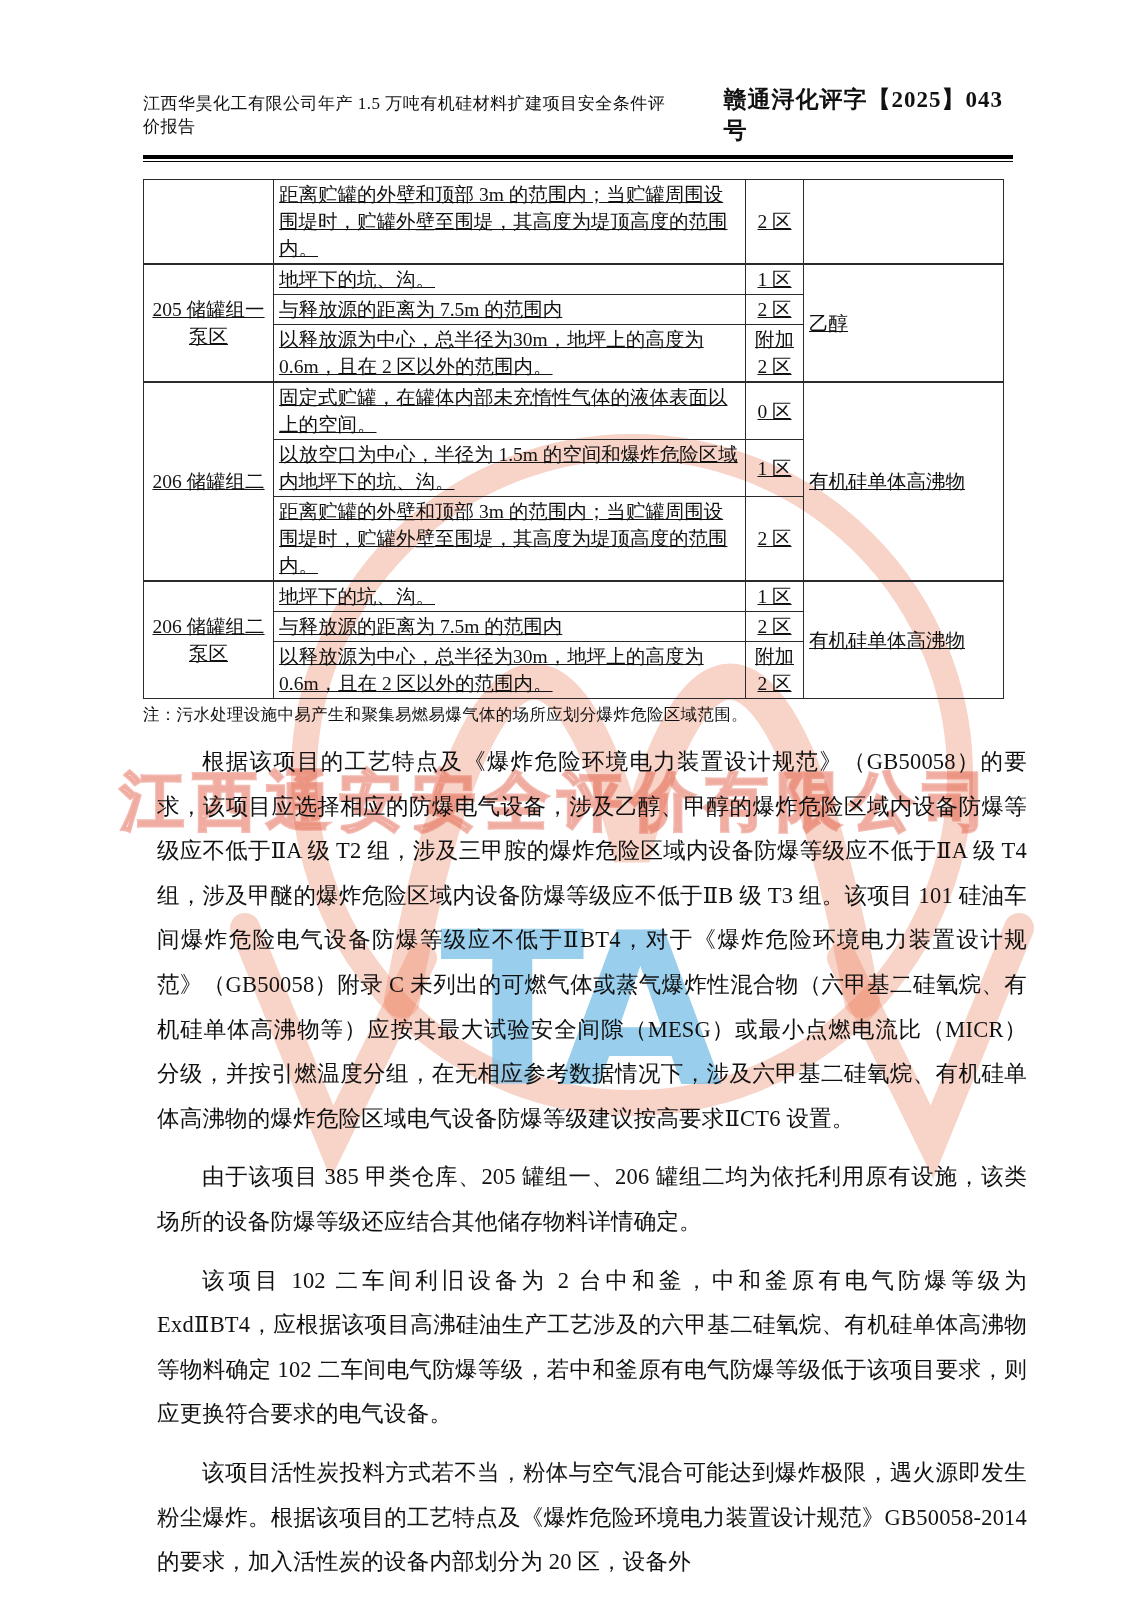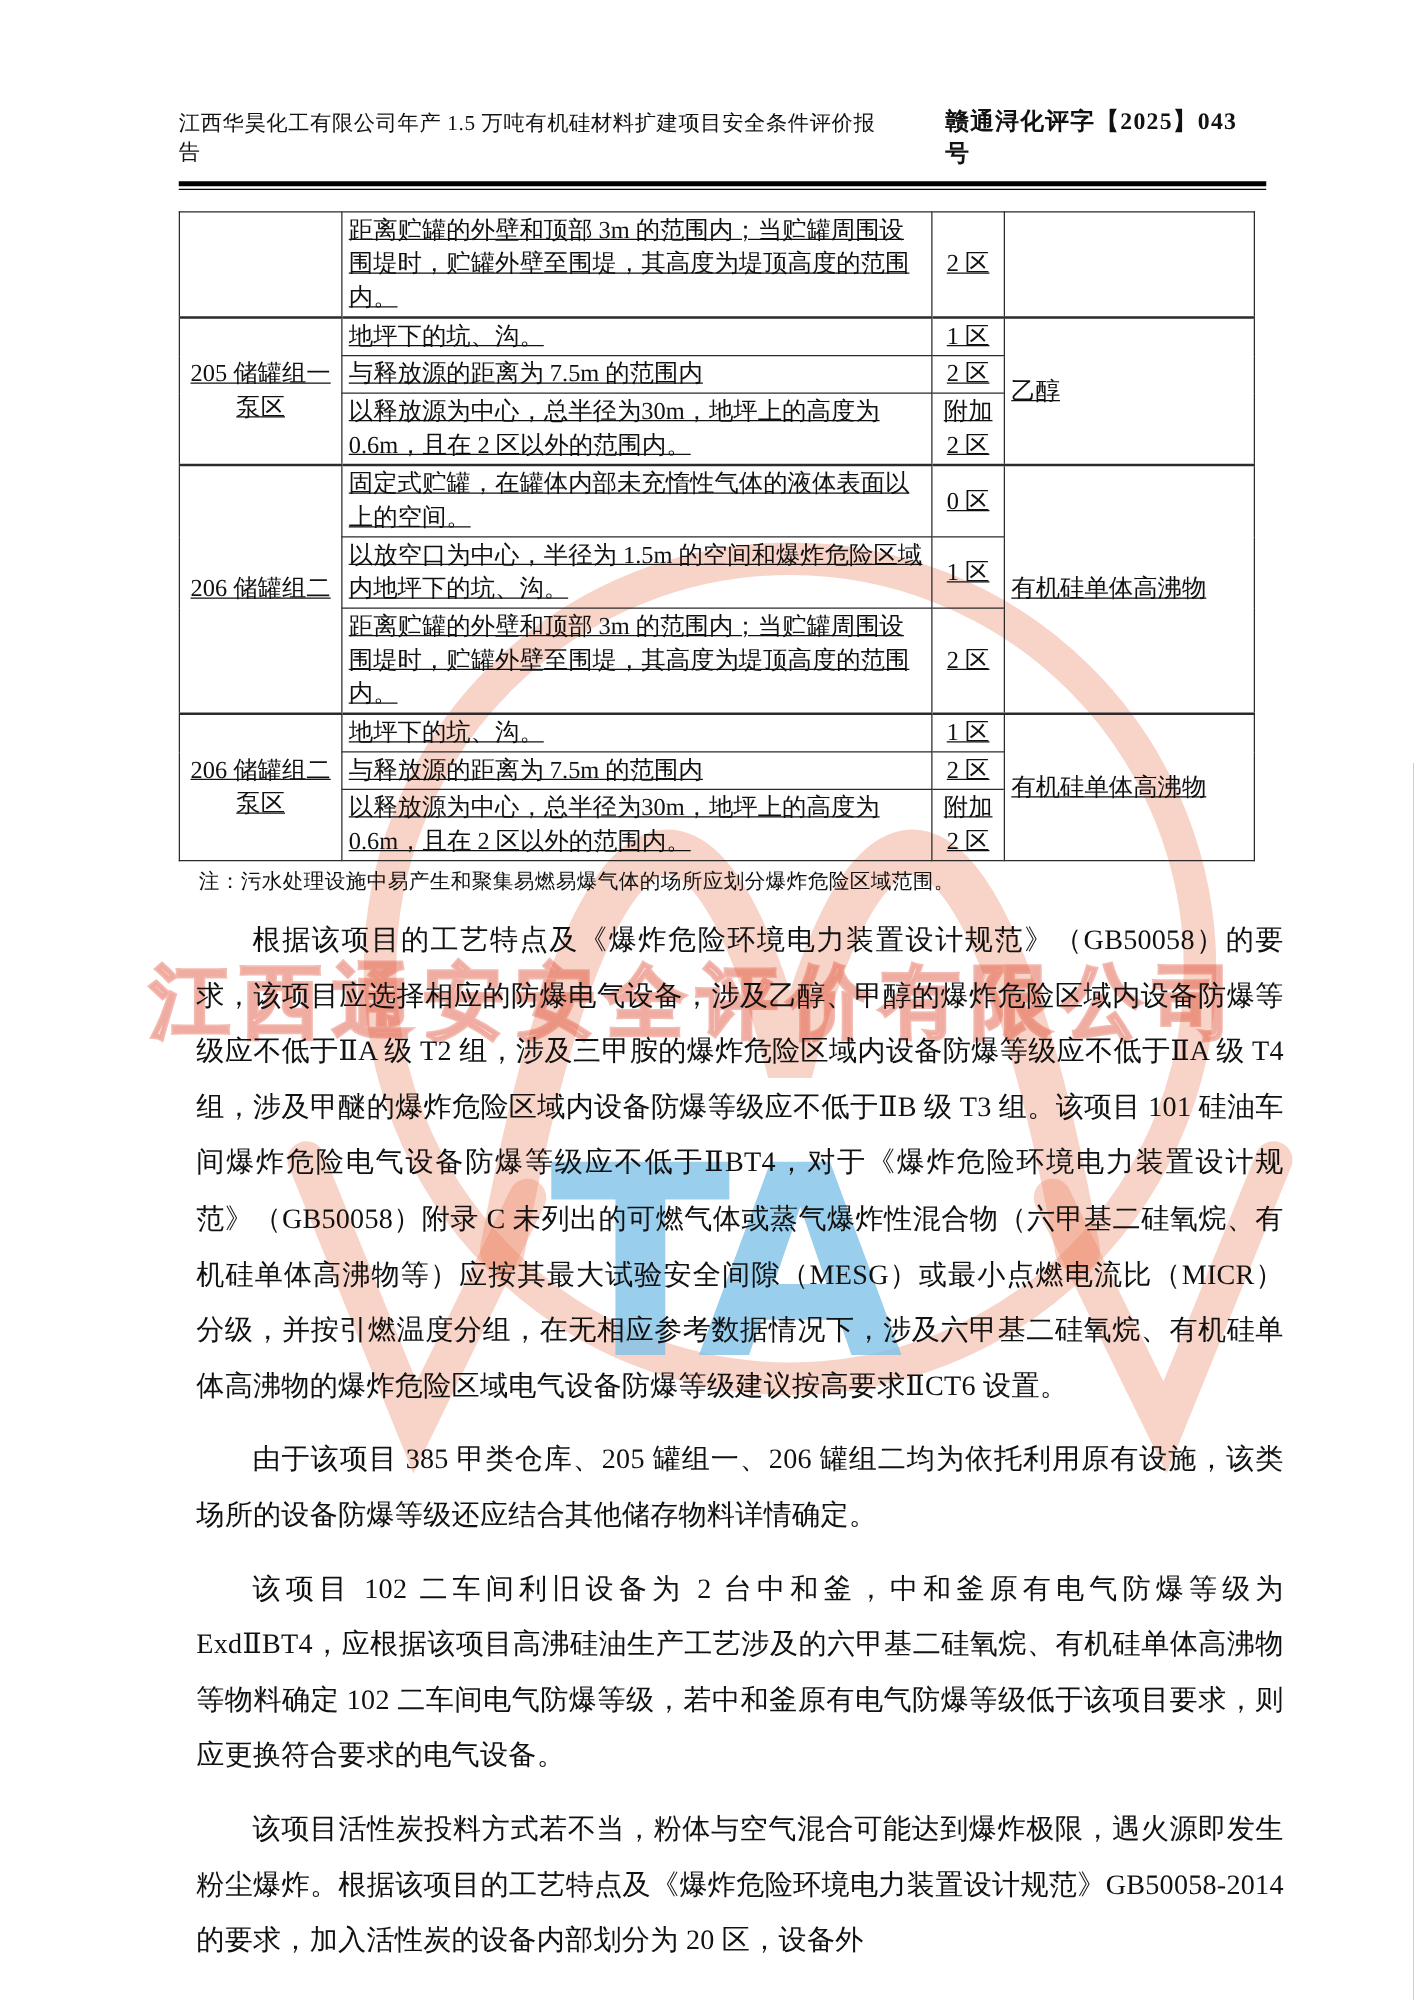--- a/index.html
+++ b/index.html
@@ -22,37 +22,37 @@
   .wm-logo{
     position:absolute;left:440px;top:905px;
     font-family:"DejaVu Sans","Liberation Sans",sans-serif;
     font-size:212px;font-weight:bold;letter-spacing:-10px;
     color:rgba(128,194,231,0.80);line-height:1;
   }
   
   .content{position:relative;z-index:1;padding:84px 118px 0 143px;}
   .hdr{display:flex;justify-content:space-between;align-items:center;}
   .hdr-left{font-size:17px;letter-spacing:0.5px;}
-  .hdr-right{font-size:19px;font-weight:600;letter-spacing:1px;padding-left:44px;}
+  .hdr-right{font-size:23px;font-weight:600;letter-spacing:1px;padding-left:44px;}
   .rule{margin-top:9px;border-top:4px solid #000;border-bottom:1.5px solid #000;height:2px;}
   
   table.hz{border-collapse:collapse;margin-top:17px;width:860px;table-layout:fixed;text-decoration:underline;}
   table.hz td{
     border:1.5px solid #2b2b2b;
     font-size:19.5px;line-height:27px;
     padding:1px 5px;vertical-align:middle;
   }
   td.c-area{text-align:center;white-space:pre-line;padding:1px 2px;}
   td.c-desc{text-align:left;}
   td.c-zone{text-align:center;white-space:pre-line;padding:1px 1px;}
   td.c-mat{text-align:left;padding-left:4px;}
   tr.h56 td{height:53px;}
   tr.h28 td{height:25px;}
   tr.group-start td{border-top-width:2.5px;}
-  .note{font-size:16.5px;margin-top:5px;letter-spacing:0.3px;margin-left:16px;}
+  .note{font-size:16.5px;margin-top:5px;letter-spacing:0.3px;}
   
   .body-text{margin-top:12px;}
   .body-text p{
     margin:14px;width:870px;
     font-size:22.5px;line-height:44.6px;
     text-align:justify;text-indent:2em;
     letter-spacing:0.2px;
   }
 </style>
 </head>

